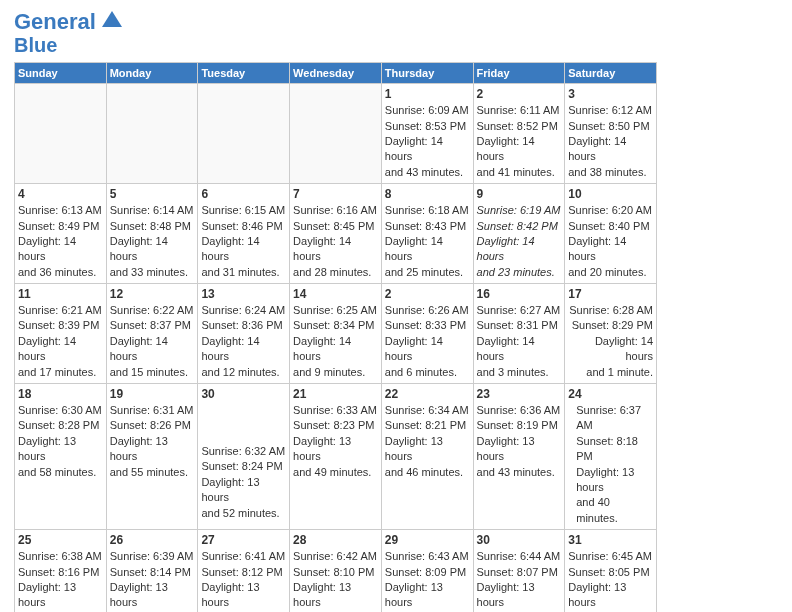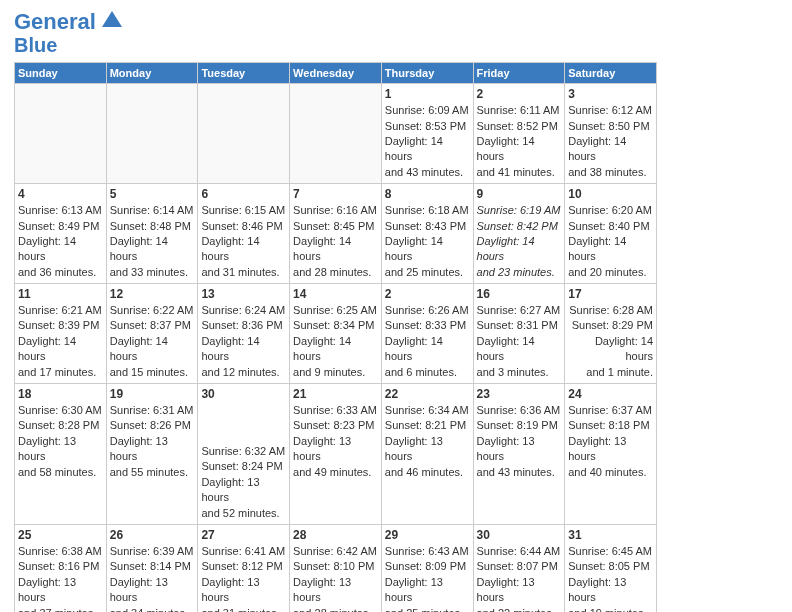--- a/index.html
+++ b/index.html
@@ -287,21 +287,21 @@
           </td>
           <td>
             <span class="day-num">23</span>
             <div class="day-info" style="white-space: pre-line;">Sunrise: 6:36 AM
 Sunset: 8:19 PM
 Daylight: 13 hours
 and 43 minutes.</div>
           </td>
           <td>
             <span class="day-num">24</span>
-            <div class="day-info" style="white-space: pre-line;">Sunrise: 6:37 AM
+            <div class="day-info" style="white-space: pre-line; margin-left: 8px;">Sunrise: 6:37 AM
 Sunset: 8:18 PM
 Daylight: 13 hours
 and 40 minutes.</div>
           </td>
         </tr>
         <tr>
           <td>
             <span class="day-num">25</span>
             <div class="day-info" style="white-space: pre-line;">Sunrise: 6:38 AM
 Sunset: 8:16 PM

